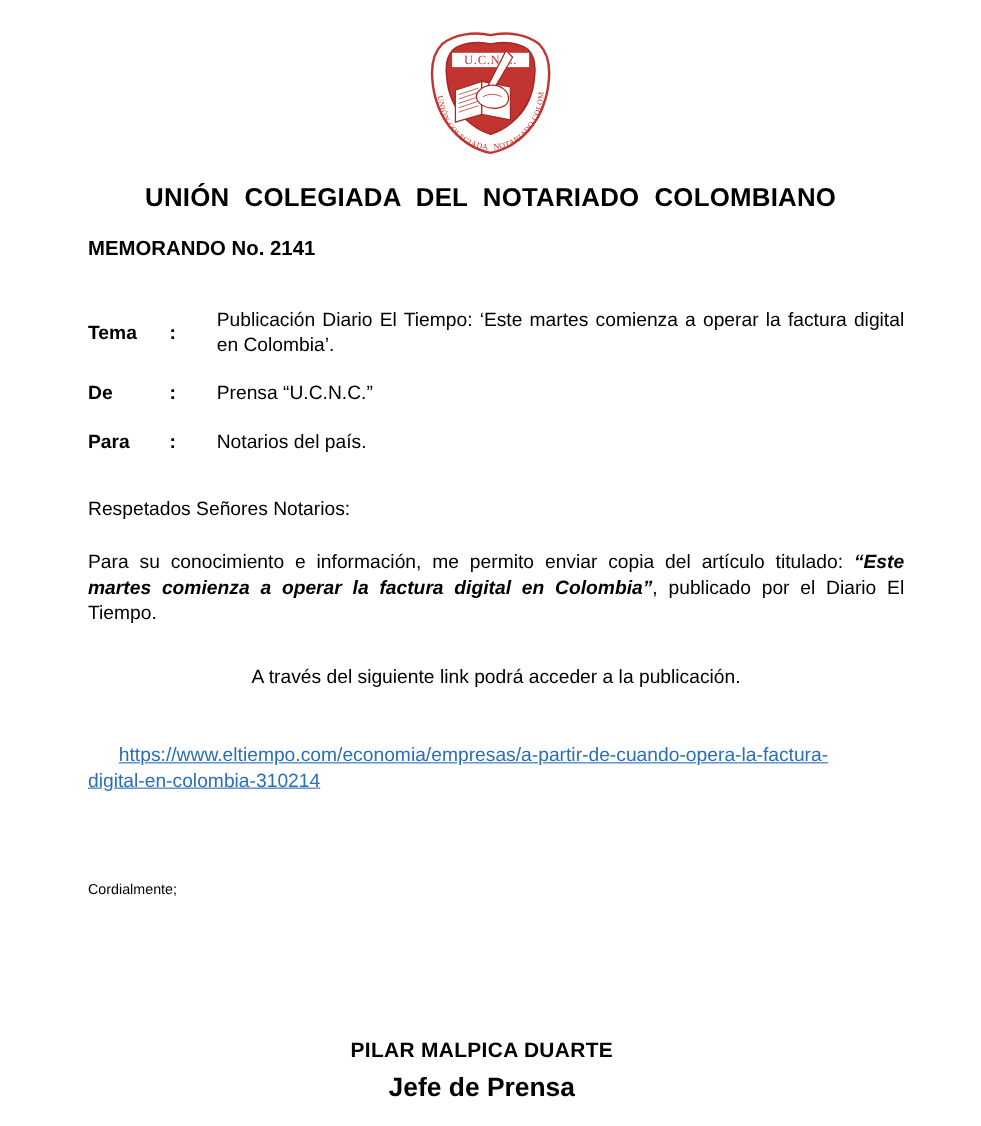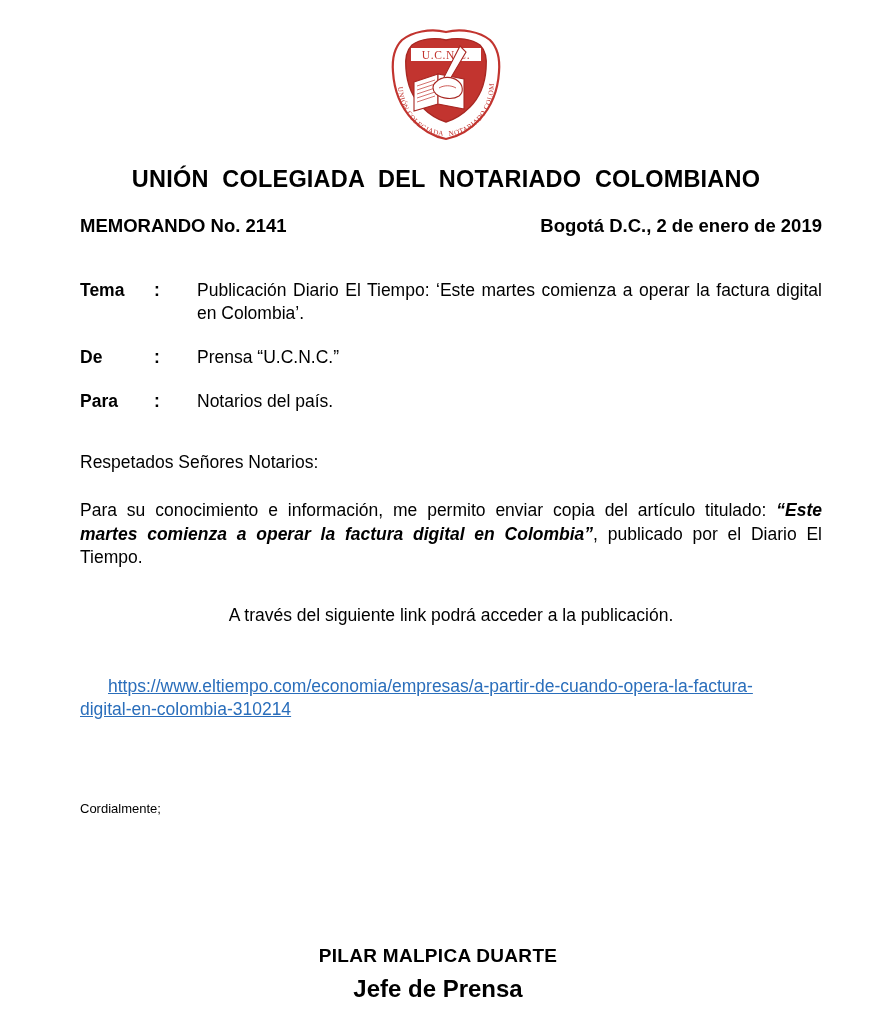--- a/index.html
+++ b/index.html
@@ -56,21 +56,21 @@
     font-weight: bold;
     margin: 22px 70px 0 80px;
   }
 
   
   .fields {
     margin: 42px 70px 0 80px;
   }
   .field-row {
     display: flex;
-    align-items: flex-start;
+    align-items: center;
     margin-bottom: 21px;
     font-size: 17.5px;
     line-height: 1.32;
   }
   .field-row:last-child { margin-bottom: 0; }
   .field-label {
     font-weight: bold;
     width: 74px;
     flex: 0 0 74px;
   }
@@ -208,21 +208,20 @@
                  C 69 74, 58 73, 52 68 C 48 64, 48 59, 52 56 Z" fill="#ffffff" stroke="#a82722" stroke-width="1.1"></path>
         <path d="M55 62 C 60 59, 67 59, 72 62" fill="none" stroke="#c2342f" stroke-width="0.8"></path>
       </g>
     </svg>
   </div>
 
   <div class="org-title">UNIÓN COLEGIADA DEL NOTARIADO COLOMBIANO</div>
 
   <div class="memo-line">
     <span>MEMORANDO No. 2141</span>
-    <span>Bogotá D.C., 2 de enero de 2019</span>
   </div>
 
   <div class="fields">
 
     <div class="field-row">
       <span class="field-label">Tema</span>
       <span class="field-colon">:</span>
       <span class="field-value">Publicación Diario El Tiempo: ‘Este martes comienza a operar la factura digital en Colombia’.</span>
     </div>
 

